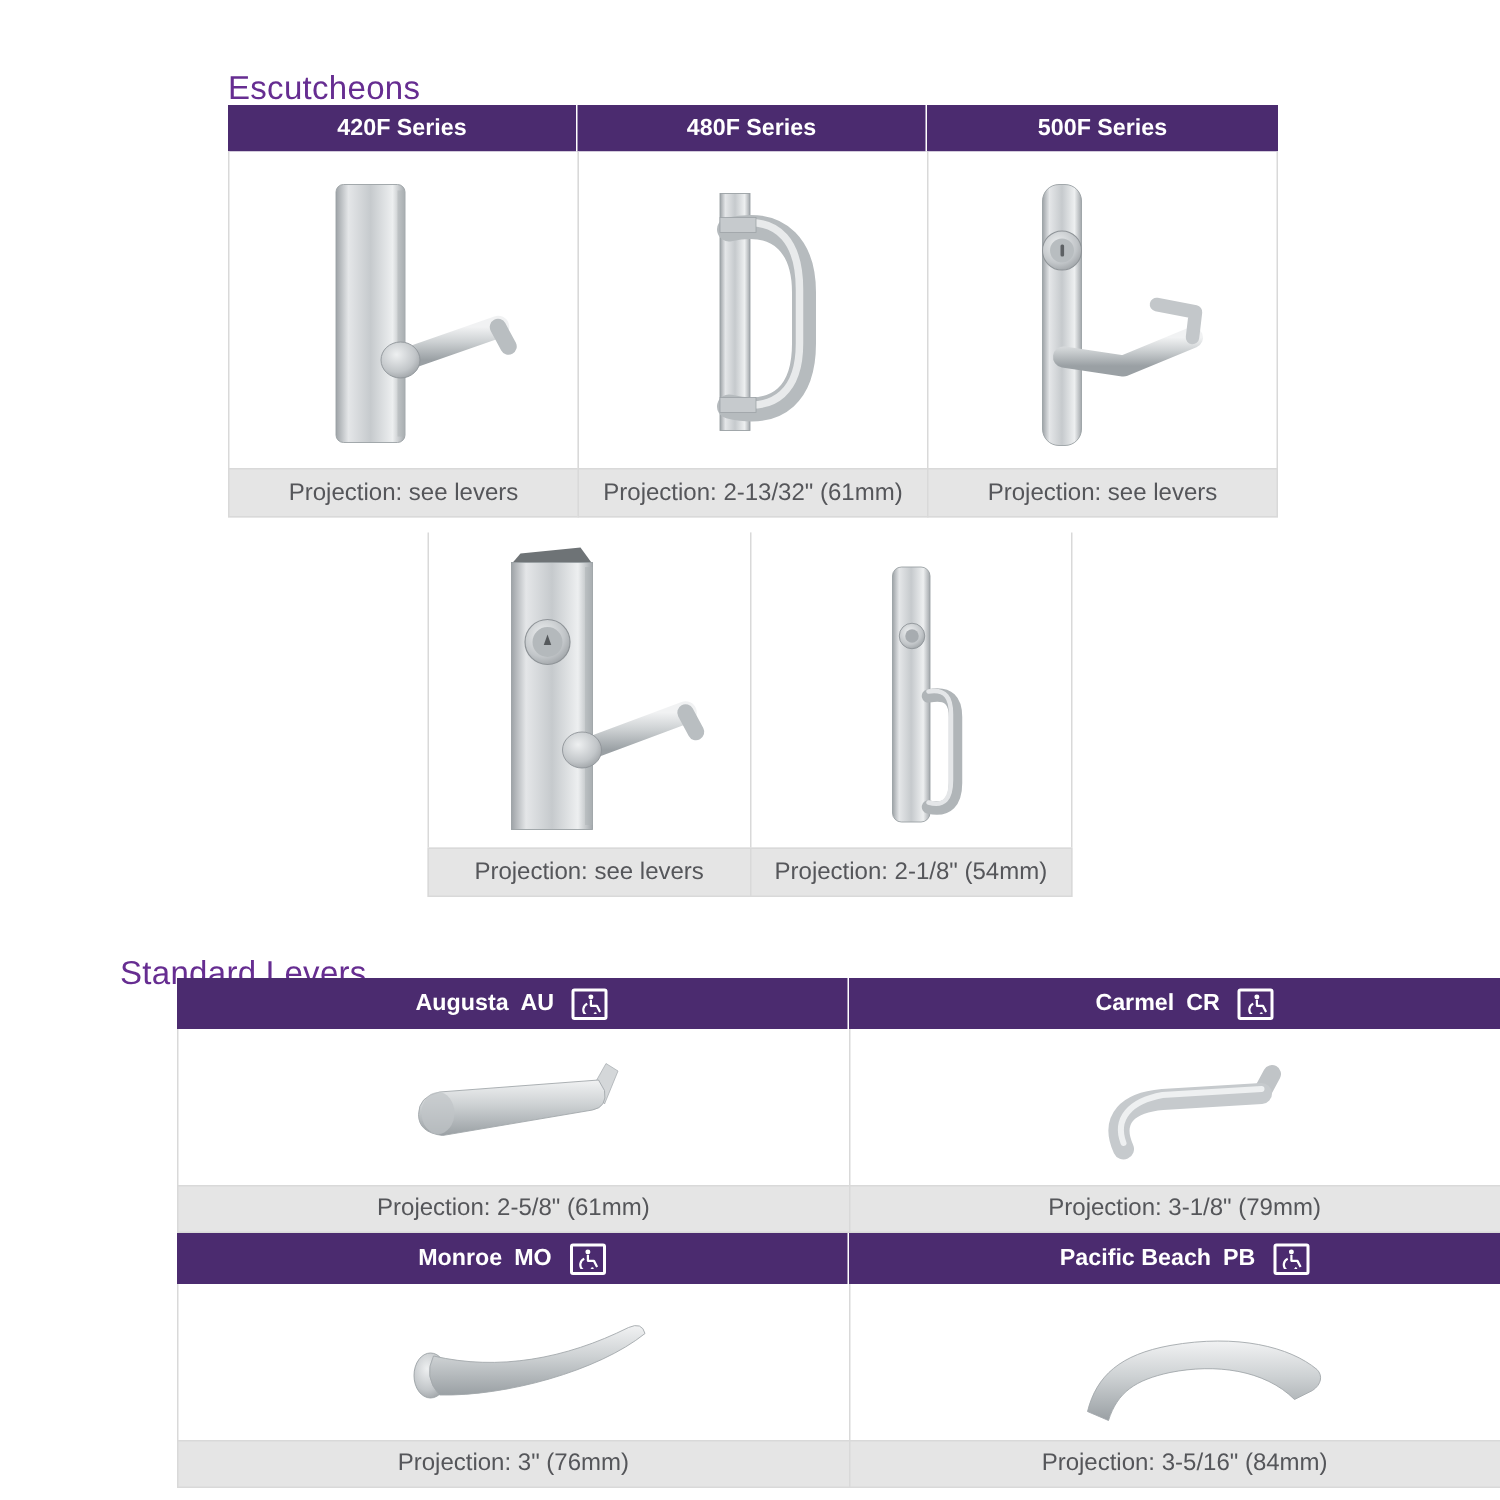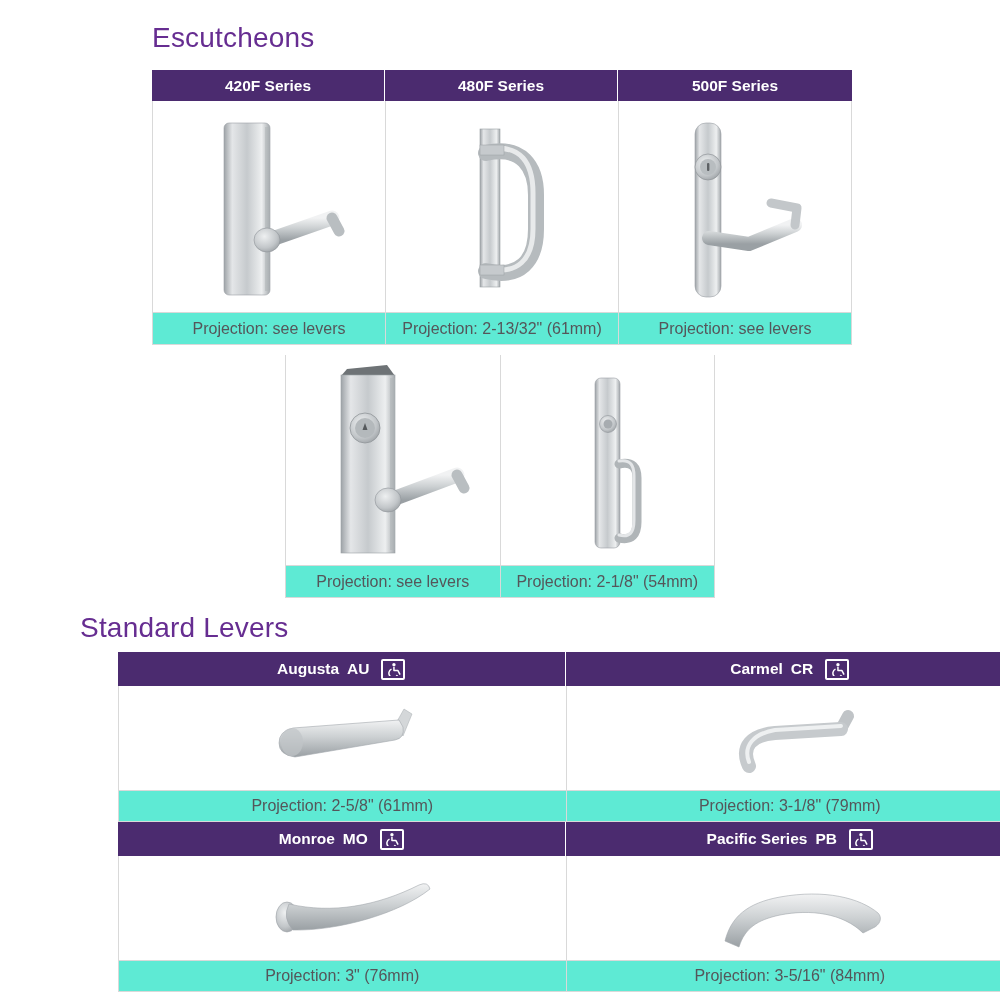--- a/index.html
+++ b/index.html
@@ -3,30 +3,30 @@
 <meta charset="utf-8">
 <style>
   :root{
     --purple-heading:#662d91;
     --purple-hdr:#4b2b6f;
     --border:#d9d9d9;
     --proj:#55565a;
   }
   html,body{margin:0;padding:0;background:#fff;}
   body{width:1000px;height:1000px;position:relative;font-family:"Liberation Sans",sans-serif;overflow:hidden;}
-  .heading{position:absolute;color:var(--purple-heading);font-size:28px;font-weight:400;letter-spacing:.2px;}
+  .heading{position:absolute;color:var(--purple-heading);font-size:22px;font-weight:400;letter-spacing:.2px;margin-top:24px;}
   .tbl{position:absolute;display:flex;}
   .col{display:flex;flex-direction:column;box-sizing:border-box;flex:1;}
   .col + .col{margin-left:-1px;}
   .hdr{background:var(--purple-hdr);color:#fff;font-weight:bold;font-size:15.5px;
        display:flex;align-items:center;justify-content:center;box-sizing:border-box;}
   .col:not(:last-child) .hdr{border-right:2px solid #fff;}
   .cimg{background:#fff;border-left:1px solid var(--border);border-right:1px solid var(--border);
         display:flex;align-items:center;justify-content:center;box-sizing:border-box;}
-  .cproj{background:#5eead4;border:1px solid var(--border);color:var(--proj);font-size:16px;
+  .cproj{background:#e5e5e5;border:1px solid var(--border);color:var(--proj);font-size:16px;
          display:flex;align-items:center;justify-content:center;box-sizing:border-box;}
   
   .t1{left:152px;top:70px;width:700px;}
   .t1 .hdr{height:31px;}
   .t1 .cimg{height:211px;}
   .t1 .cproj{height:33px;}
   
   .t2{left:285px;top:355px;width:430px;}
   .t2 .hdr{height:33px;}
   .t2 .cimg{height:210px;}
@@ -201,21 +201,21 @@
     <div class="cimg">
       <svg width="190" height="92" viewBox="0 0 190 92">
         <path d="M146 37 L153 24" stroke="#c0c4c7" stroke-width="12" stroke-linecap="round"></path>
         <path d="M54 74 C45 54 57 43 80 41 L146 37" stroke="#c6cacd" stroke-width="14" stroke-linecap="round" fill="none"></path>
         <path d="M54 70 C48 54 58 42 80 38 L146 34" stroke="#eef0f1" stroke-width="4" stroke-linecap="round" fill="none"></path>
       </svg>
     </div>
     <div class="cproj">Projection: 3-1/8" (79mm)</div>
 
     <div class="hdr">
-      <span class="lever-name">Pacific Series</span>
+      <span class="lever-name">Pacific Beach</span>
       <span class="lever-code">PB</span>
       <span class="ada">
         <svg width="15" height="14" viewBox="0 0 17 16">
           <circle cx="9" cy="3" r="1.9" fill="#fff"></circle>
           <path d="M9 5.4 v4.4 h4.6 l2.4 4.6" stroke="#fff" stroke-width="1.7" fill="none" stroke-linejoin="round"></path>
           <path d="M6.2 8.2 a5 5 0 1 0 6.6 6.6" stroke="#fff" stroke-width="1.7" fill="none"></path>
         </svg>
       </span>
     </div>
     <div class="cimg">

